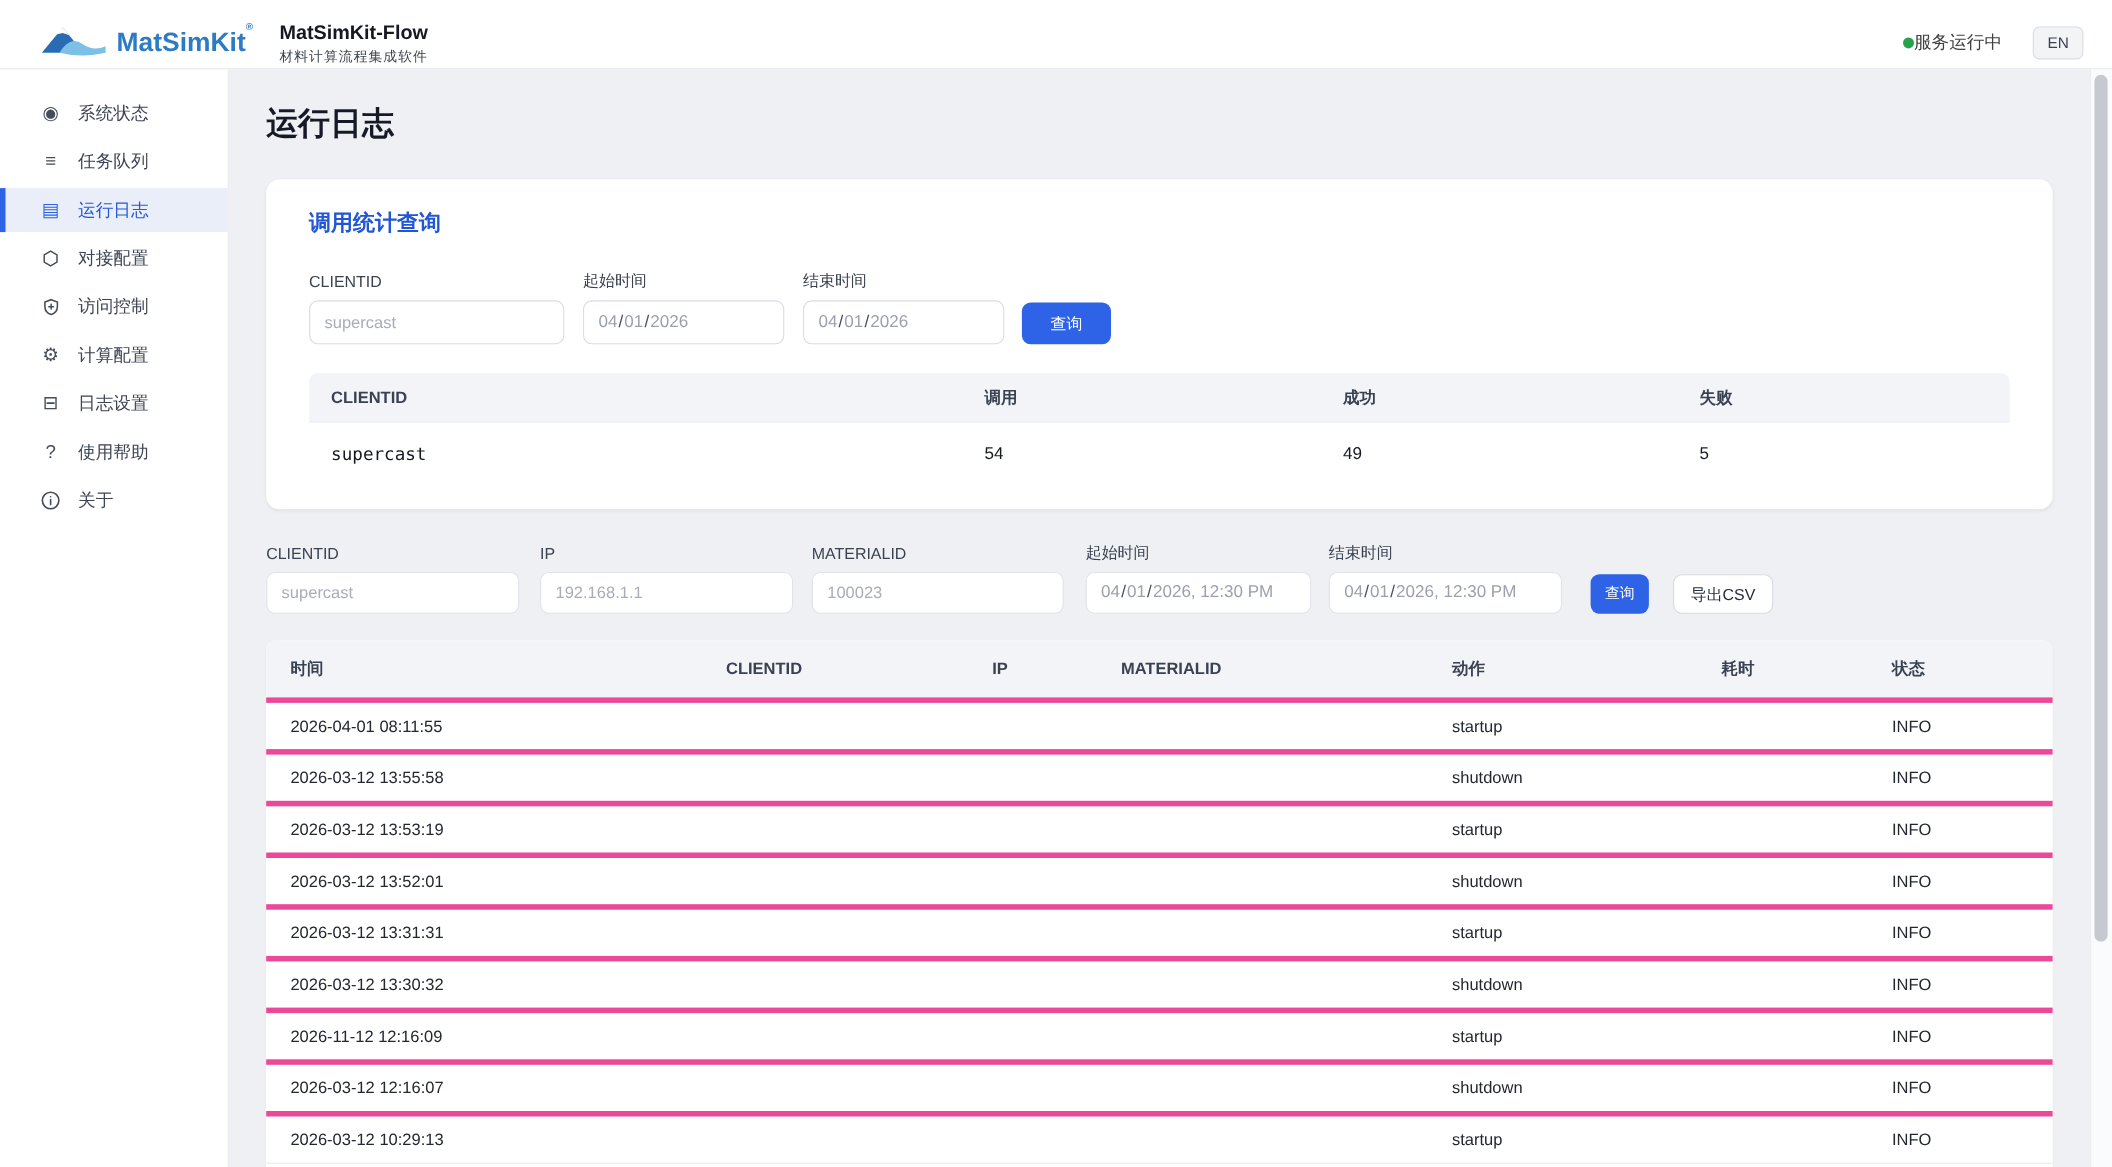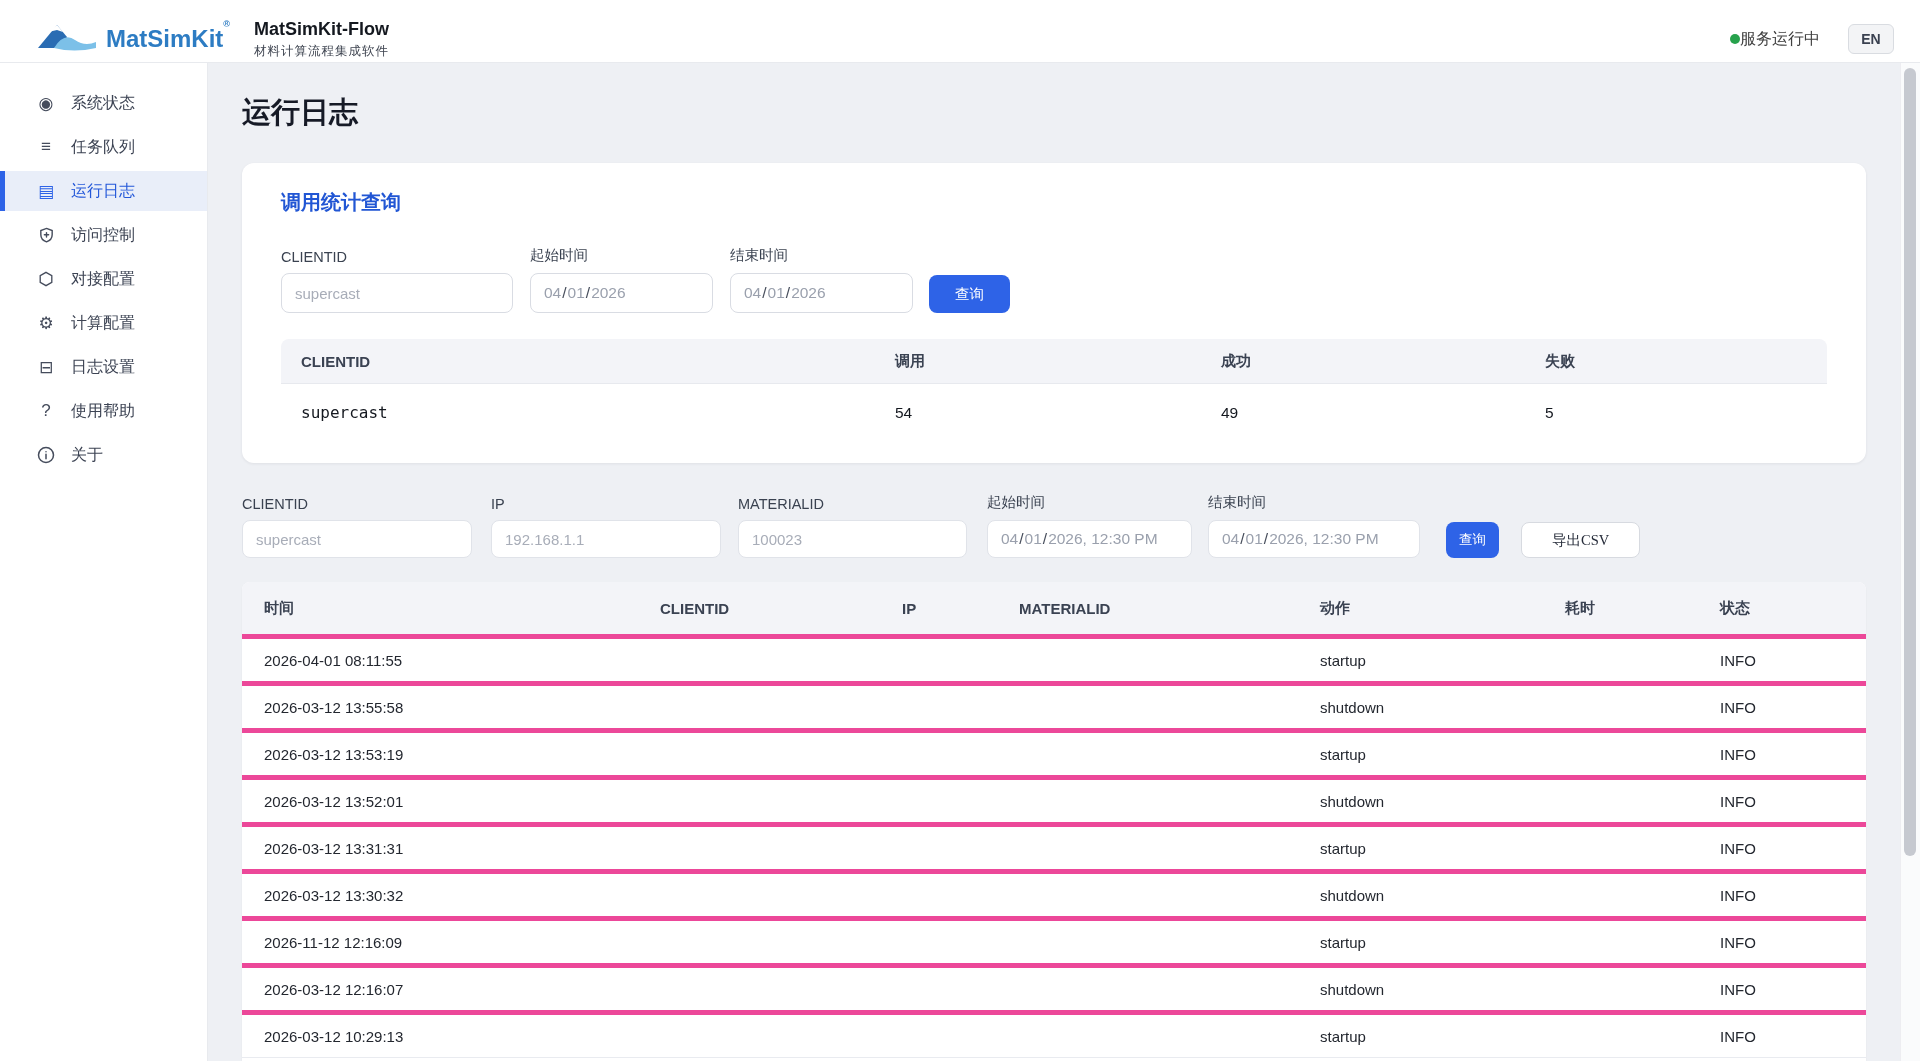--- a/index.html
+++ b/index.html
@@ -10,21 +10,21 @@
   .app-header { height:63px; background:#fff; border-bottom:1px solid #e8eaee; display:flex; align-items:center; padding:16px 26px 0 36px; position:relative; z-index:3; }
   .brand { display:flex; align-items:center; }
   .brand-name { font-size:24px; font-weight:bold; color:#2d7cc3; margin-left:8px; }
   .brand-mark { font-size:9px; color:#2d7cc3; vertical-align:top; position:relative; top:-6px; }
   .app-title-block { margin-left:24px; }
   .app-title { font-size:18px; font-weight:bold; color:#14181f; }
   .app-subtitle { font-size:12.5px; color:#3e4450; margin-top:3px; letter-spacing:1px; }
   .header-right { margin-left:auto; display:flex; align-items:center; }
   .status-dot { width:10px; height:10px; border-radius:50%; background:#27a24c; }
   .status-text { font-size:16px; color:#404040; }
-  .lang-btn { margin-left:28px; width:46px; height:30px; background:#f3f4f6; border:1px solid #d9dce1; border-radius:6px; font-size:14px; color:#3a4150; display:flex; align-items:center; justify-content:center; cursor:pointer;font-weight:bold; }
+  .lang-btn { margin-left:28px; width:46px; height:30px; background:#f3f4f6; border:1px solid #d9dce1; border-radius:6px; font-size:14px; color:#3a4150; display:flex; align-items:center; justify-content:center; cursor:pointer; }
 
   
   .shell { display:flex; height:998px; }
   .sidebar { width:208px; background:#fff; border-right:1px solid #e8eaee; padding-top:16px; flex:none; }
   .side-item { height:40px; display:flex; align-items:center; padding-left:29px; border-left:5px solid transparent; margin:4px 0; color:#3d4454; font-size:16px; cursor:pointer; }
   .side-item.active { background:#e9eef9; border-left-color:#2e63e7; color:#2458d9; }
   .side-icon { width:24px; display:inline-flex; justify-content:center; align-items:center; font-size:17px; color:#454c5c; margin-right:13px; }
   .side-item.active .side-icon { color:#2e63e7; }
   .side-icon svg { display:block; }
 
@@ -40,24 +40,24 @@
   .flabel { font-size:14.5px; color:#3a4250; margin-bottom:8px; }
   .input { height:40px; border:1px solid #d9dce3; border-radius:8px; background:#fff; padding:0 13px; font-size:15px; display:flex; align-items:center; color:#20242e; }
   input.input { outline:none; width:100%; font-family:inherit; }
   input.input::placeholder { color:#a8adb8; }
   .date-input { color:#9aa0ad; font-size:15.5px; cursor:text; }
   .date-input .sep { color:#454c5a; padding:0 1px; }
   .date-input .suffix { color:#9aa0ad; }
   .w232{width:232px} .w230{width:230px} .w229{width:229px} .w183{width:183px} .w205{width:205px} .w212{width:212px}
   .ml16{margin-left:16px} .ml17{margin-left:17px} .ml19{margin-left:19px} .ml20{margin-left:20px} .ml22{margin-left:22px} .ml26{margin-left:26px}
 
-  .btn { border:none; border-radius:8px; cursor:pointer; font-family:Liberation Serif, serif; display:flex; align-items:center; justify-content:center; }
+  .btn { border:none; border-radius:8px; cursor:pointer; font-family:Liberation Sans, sans-serif; display:flex; align-items:center; justify-content:center; }
   .btn-primary { height:38px; background:#2e63e7; color:#fff; font-size:14.5px; padding:0 26px; }
   .btn-primary.small { height:36px; padding:0 13px; font-size:13.5px; }
-  .btn-secondary { height:36px; background:#fff; border:1px solid #d7dae0; color:#262c3a; font-size:14.5px; padding:0 30px; }
+  .btn-secondary { height:36px; background:#fff; border:1px solid #d7dae0; color:#262c3a; font-size:14.5px; padding:0 15px; }
 
   
   .stats-table { margin-top:26px; }
   .stats-grid { display:grid; grid-template-columns:594px 326px 324px 1fr; align-items:center; padding-left:20px; }
   .stats-head { height:44px; background:#f3f4f8; border-radius:8px 8px 0 0; font-size:15px; font-weight:bold; color:#3a4252; }
   .stats-row { height:58px; border-top:1px solid #e7e9ee; font-size:15.5px; color:#14181f; }
   .mono { font-family:"DejaVu Sans Mono","Liberation Mono",monospace; font-size:16px; }
 
   
   .filter-row { margin-top:30px; }
@@ -109,34 +109,34 @@
     <div class="side-item">
       <span class="side-icon">≡</span>
       <span>任务队列</span>
     </div>
     <div class="side-item active">
       <span class="side-icon">▤</span>
       <span>运行日志</span>
     </div>
     <div class="side-item">
       <span class="side-icon">
+        <svg width="16" height="18" viewBox="0 0 24 24" fill="none" stroke="currentColor" stroke-width="2">
+          <path d="M12 2l8.7 5v10L12 22l-8.7-5V7z"></path>
+        </svg>
+      </span>
+      <span>对接配置</span>
+    </div>
+    <div class="side-item">
+      <span class="side-icon">
         <svg width="17" height="19" viewBox="0 0 24 24" fill="none" stroke="currentColor" stroke-width="2">
           <path d="M12 2l8 3v6c0 5-3.5 8.5-8 10-4.5-1.5-8-5-8-10V5z"></path>
             <path d="M12 8v6M9 11h6" stroke-linecap="round"></path>
         </svg>
       </span>
       <span>访问控制</span>
-    </div>
-    <div class="side-item">
-      <span class="side-icon">
-        <svg width="16" height="18" viewBox="0 0 24 24" fill="none" stroke="currentColor" stroke-width="2">
-          <path d="M12 2l8.7 5v10L12 22l-8.7-5V7z"></path>
-        </svg>
-      </span>
-      <span>对接配置</span>
     </div>
     <div class="side-item">
       <span class="side-icon">⚙</span>
       <span>计算配置</span>
     </div>
     <div class="side-item">
       <span class="side-icon">⊟</span>
       <span>日志设置</span>
     </div>
     <div class="side-item">

